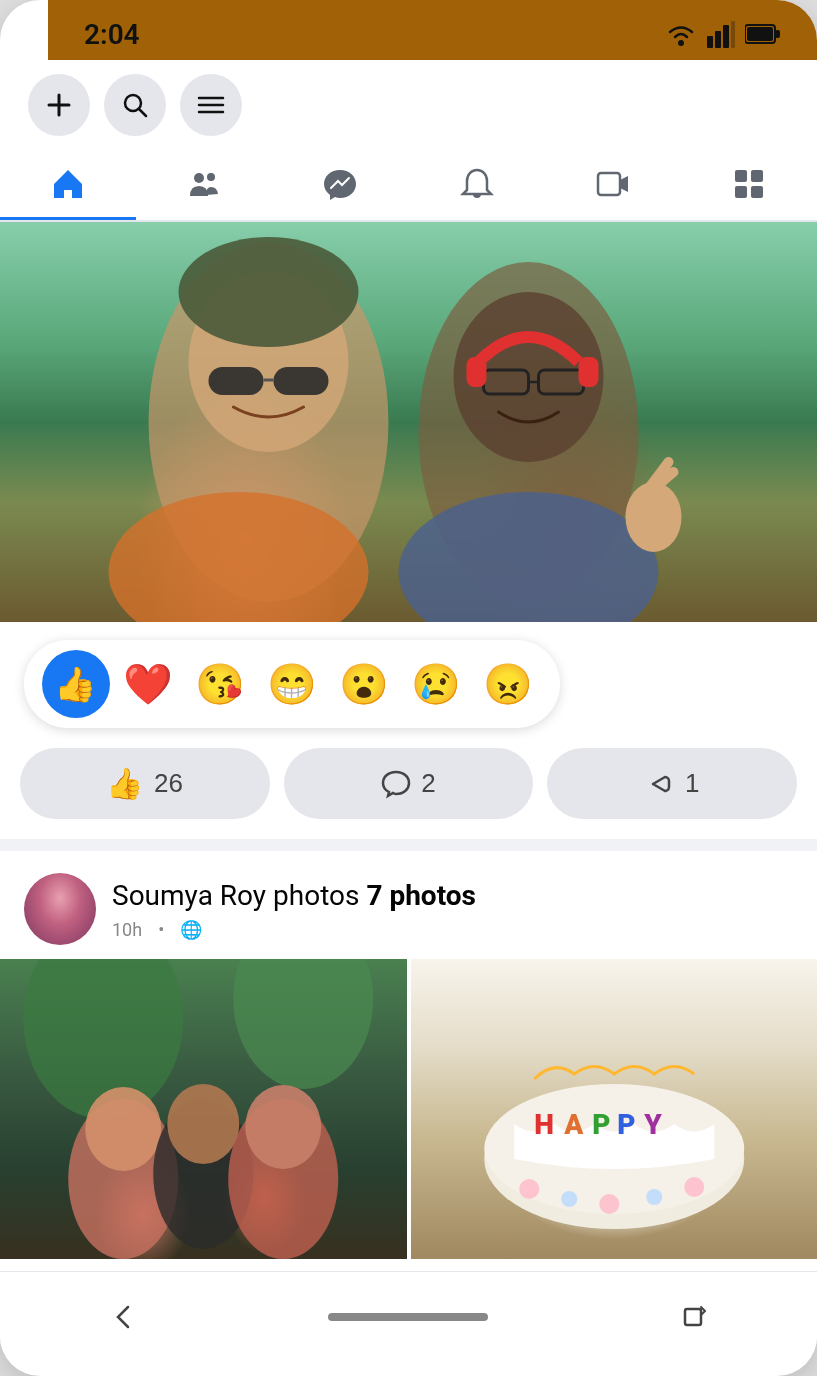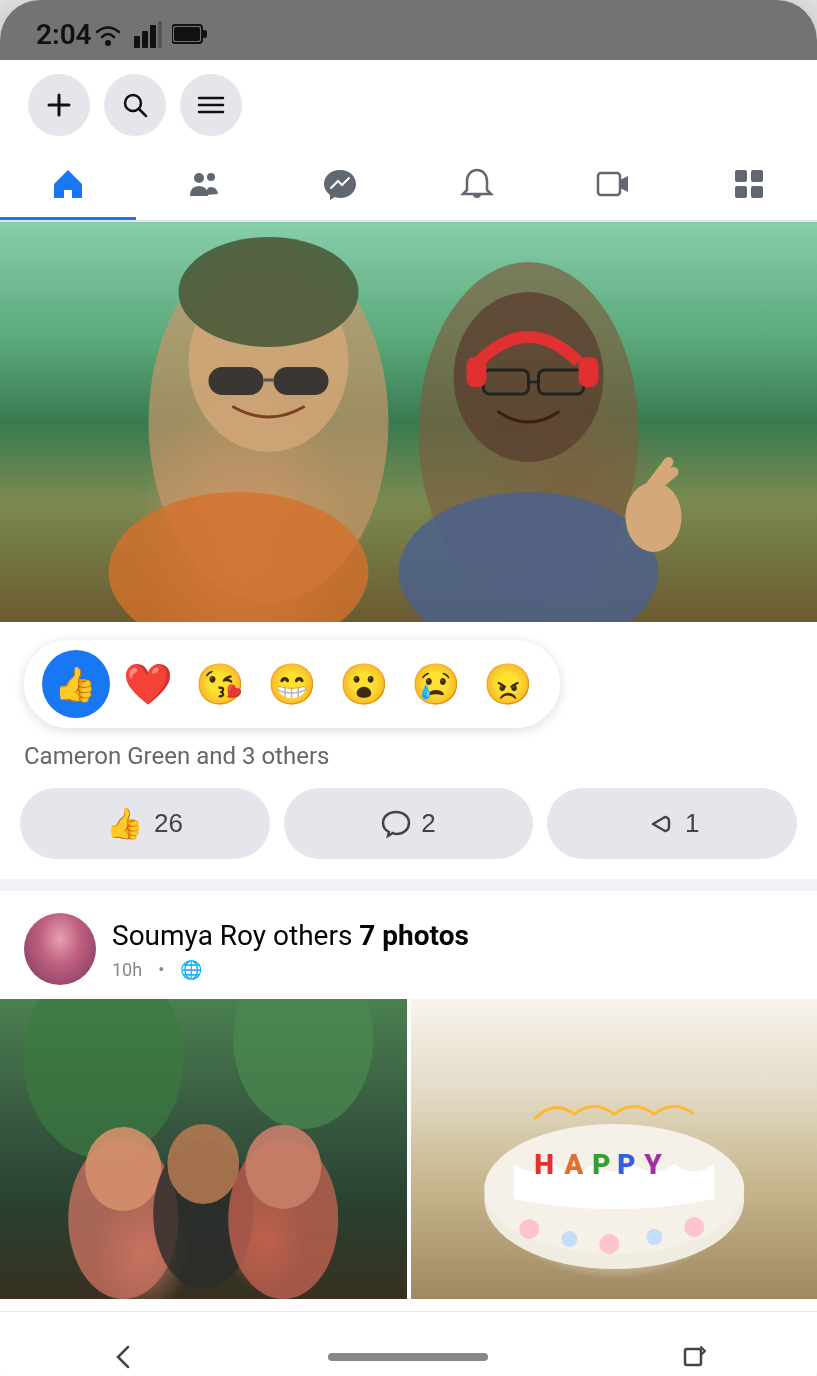--- a/index.html
+++ b/index.html
@@ -15,25 +15,27 @@
       width: 817px;
       min-height: 1376px;
       background: #fff;
       border-radius: 40px;
       overflow: hidden;
       position: relative;
       box-shadow: 0 8px 32px rgba(0,0,0,0.18);
     }
     
     .status-bar {
-      background: #737373;
-      display: flex;
+      background: #a16207;
+      display: flex;
+      justify-content: space-between;
       align-items: center;
       padding: 18px 36px 10px 36px;
       height: 60px;
+      margin-left: 48px;
     }
     .status-time {
       font-size: 28px;
       font-weight: 600;
       color: #111;
     }
     .status-icons {
       display: flex;
       align-items: center;
       gap: 10px;
@@ -450,21 +452,20 @@
           </button>
           <button class="emoji-btn">
             <span>😢</span>
           </button>
           <button class="emoji-btn">
             <span>😠</span>
           </button>
         </div>
       </div>
 
-      <div style="padding: 4px 24px 8px 24px; color: #666; font-size: 24px;">Cameron Green and 3 others</div>
 
       <div class="action-buttons">
         <button class="action-btn">
           <span class="btn-icon">👍</span>
           <span>26</span>
         </button>
         <button class="action-btn">
           <svg width="30" height="30" viewBox="0 0 30 30">
             <path d="M15 3 C7 3 2 8 2 14 C2 18 4 21 8 23 L7 27 L12 24 C13 24.4 14 25 15 25 C23 25 28 20 28 14 C28 8 23 3 15 3 Z" fill="none" stroke="#444" stroke-width="2.5"></path>
           </svg>
@@ -482,21 +483,21 @@
 
     <div class="post-card">
 
       <div class="post2-header">
         <div class="avatar">
           <div class="avatar-inner"></div>
         </div>
         <div class="post2-meta">
           <div class="post2-name">
             <span>Soumya Roy</span>
-            <span> others </span>
+            <span> photos </span>
             <strong>7 photos</strong>
           </div>
           <div class="post2-time">
             <span>10h</span>
             <span>•</span>
             <span>🌐</span>
           </div>
         </div>
       </div>
 

